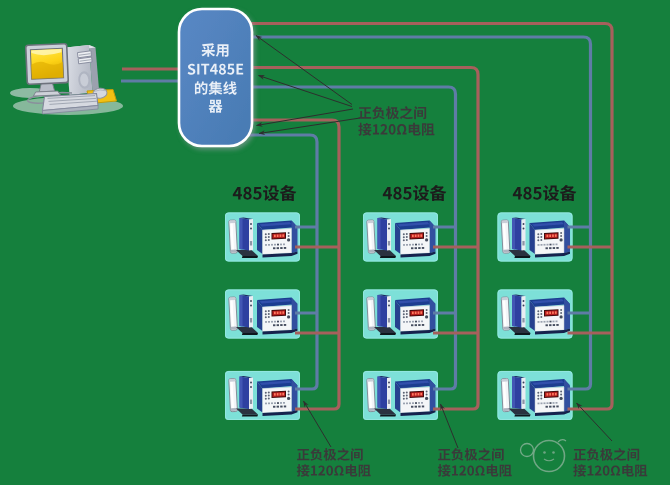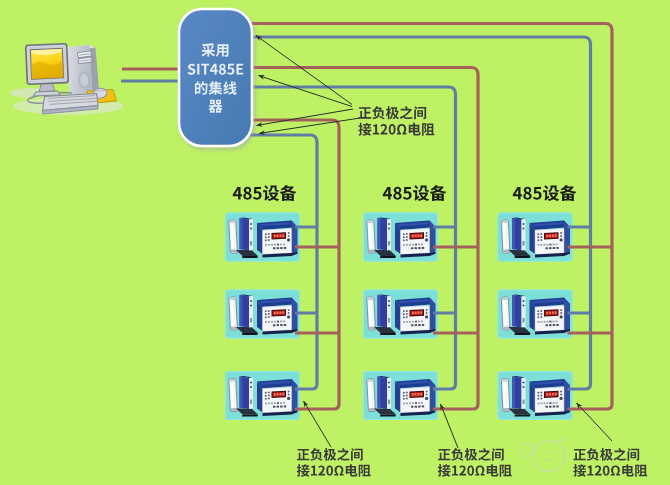--- a/index.html
+++ b/index.html
@@ -1,17 +1,17 @@
 <!DOCTYPE html>
 <html><head>
 <meta charset="utf-8">
 <style>
   html,body{margin:0;padding:0;background:#ffffff;}
   body{font-family:"Liberation Sans",sans-serif;}
-  #canvas{position:relative;width:670px;height:485px;background:#bef264;overflow:hidden;}
+  #canvas{position:relative;width:670px;height:485px;background:#15803d;overflow:hidden;}
   #art{position:absolute;left:0;top:0;}
   .txt{position:absolute;color:transparent;white-space:pre-line;font-weight:bold;user-select:text;}
   .hub-label{left:179px;top:38px;width:73px;text-align:center;font-size:14.4px;line-height:19px;}
   .top-note{left:357px;top:103px;font-size:13.8px;line-height:16.5px;}
   .col-label{top:184px;font-size:17px;line-height:18px;white-space:nowrap;}
   .bottom-note{top:446px;font-size:13.4px;line-height:16px;}
 </style>
 </head>
 <body>
 

